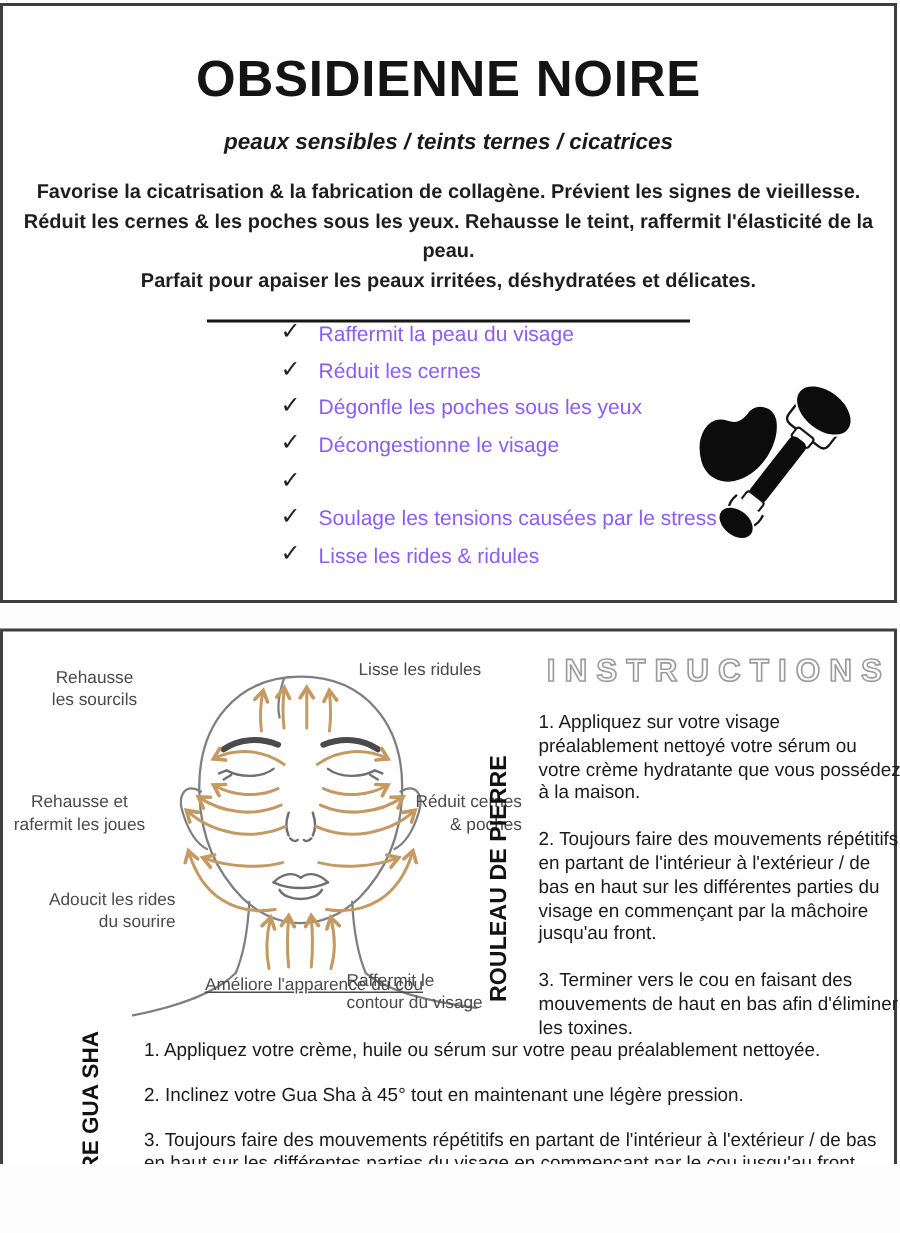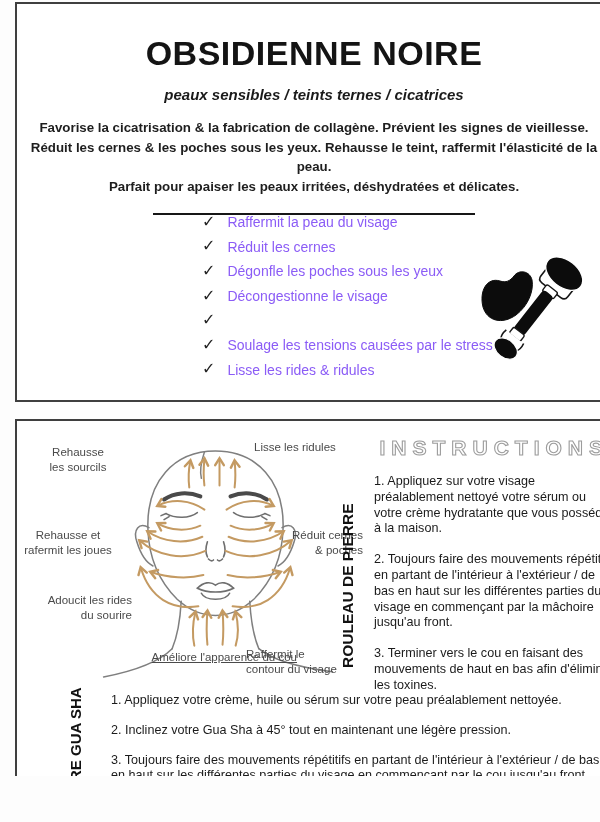--- a/index.html
+++ b/index.html
@@ -2,21 +2,21 @@
 <html><head>
 <meta charset="utf-8">
 <style>
   * { box-sizing: border-box; margin: 0; padding: 0; }
   html, body { background: #fdfdfd; }
   body {
     width: 600px; height: 822px; margin: 0;
     font-family: "Liberation Sans", "DejaVu Sans", sans-serif;
     color: #1d1d1d;
   }
-  .page { width: 600px; height: 776px; padding: 2px 15px; overflow: hidden; }
+  .page { width: 600px; height: 776px; padding: 2px 0; overflow: hidden; }
   .card {
     width: 598px; background: #ffffff;
     border: 2px solid #3f3f3f; position: relative;
   }
   .card-top { height: 400px; margin-bottom: 17px; }
   .card-bottom { height: 399px; }
 
   
   .title {
     margin-top: 30px; text-align: center;

